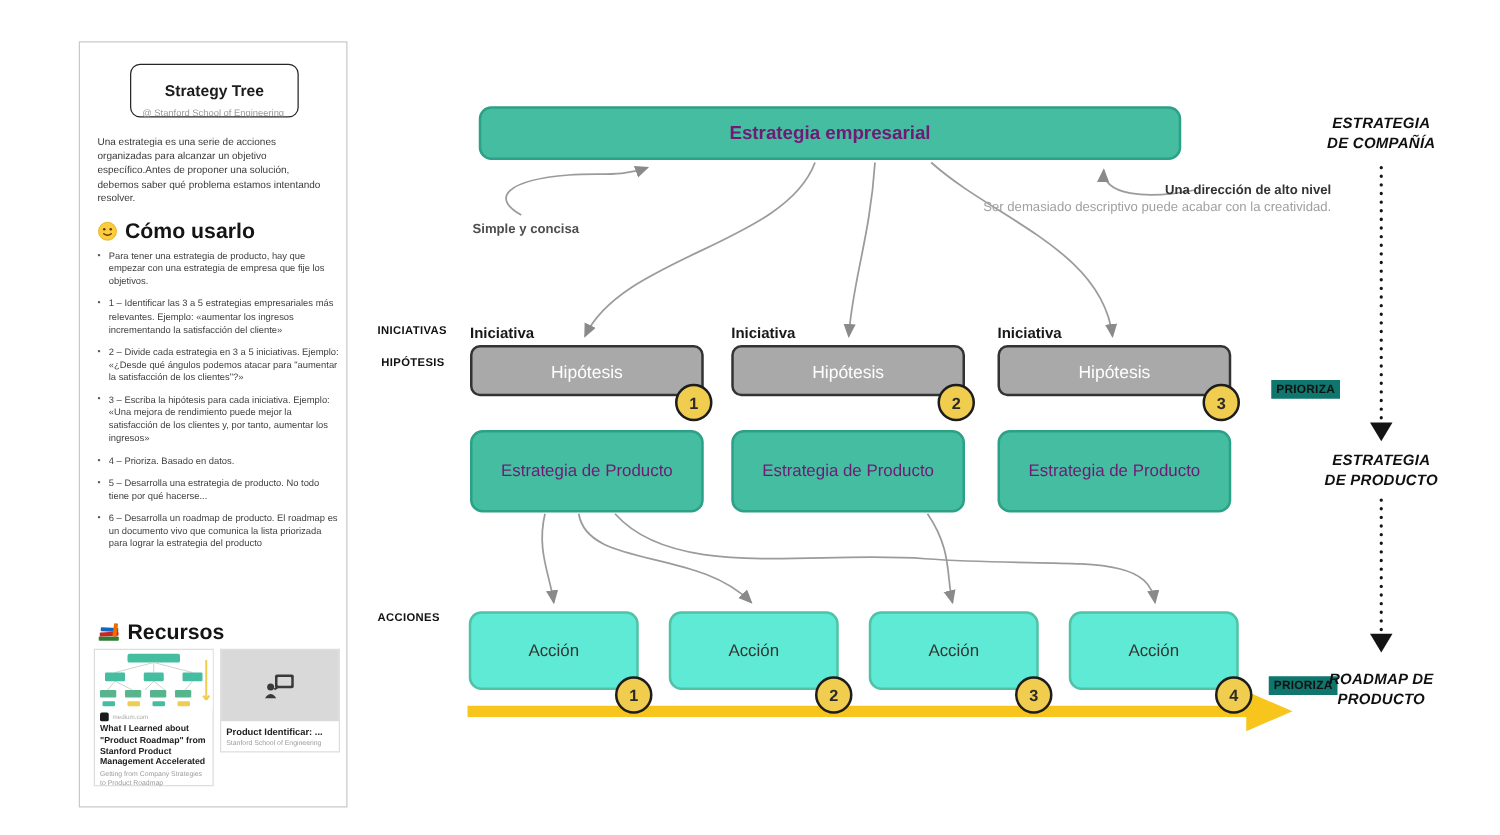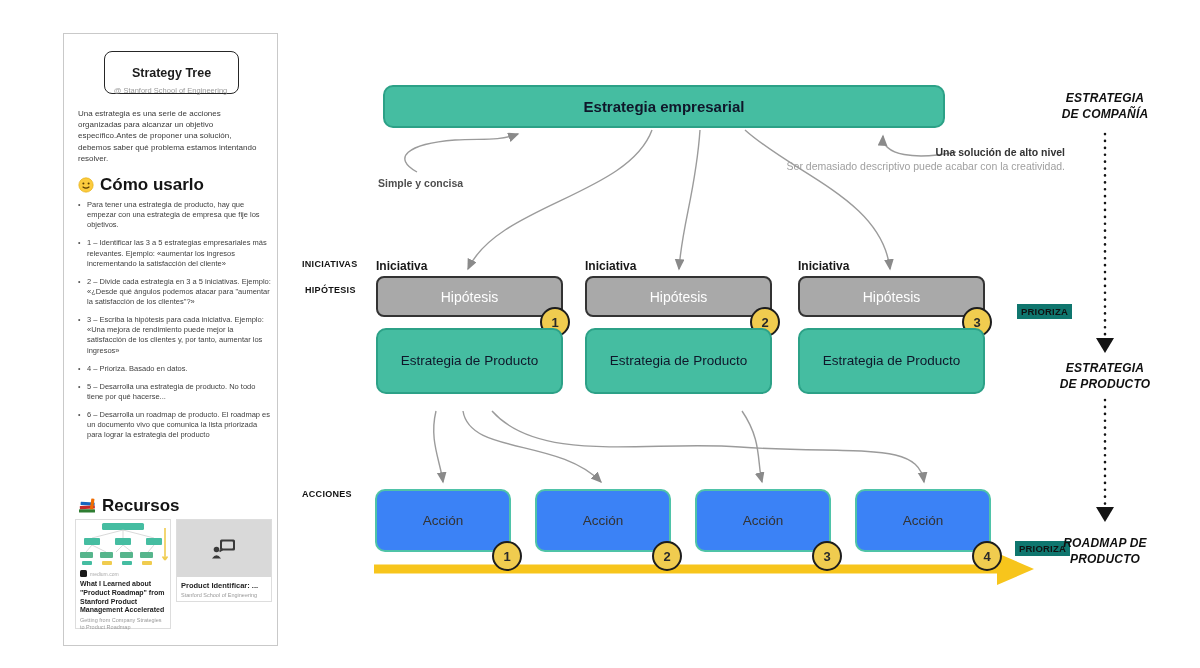--- a/index.html
+++ b/index.html
@@ -22,26 +22,26 @@
   .thumb1 { width:100%; height:48px; background:#fff; }
   .source-row { display:flex; align-items:center; gap:3px; padding:2px 4px; }
   .source-ic { width:7px; height:7px; background:#1a1a1a; border-radius:1.5px; }
   .source-tx { font-size:5px; color:#aaa; }
   .card-title { padding:1px 4px; font-weight:bold; font-size:7px; line-height:1.25; color:#222; }
   .card-sub { padding:1px 4px; font-size:5.5px; line-height:1.2; color:#999; }
   .thumb2 { width:100%; height:57px; background:#d9d9d9; display:flex; align-items:center; justify-content:center; }
 
   
   .box { position:absolute; display:flex; align-items:center; justify-content:center; text-align:center; }
-  .teal-box { background:#45BDA1; border:2px solid #2CA187; border-radius:10px; color:#0f172a; }
+  .teal-box { background:#45BDA1; border:2px solid #2CA187; border-radius:10px; color:#701a75; }
   .top-box { left:383px; top:85px; width:562px; height:43px; font-weight:bold; font-size:15px; }
   .gray-box { background:#A9A9A9; border:2px solid #333; border-radius:8px; color:#fff; font-size:14px; }
   .hyp { top:276px; width:187px; height:41px; }
-  .prod { top:328px; width:187px; height:66px; font-size:13.5px; line-height:1.35; padding:0 20px; }
-  .act { top:489px; width:136px; height:63px; background:#3b82f6; border:2.5px solid #4FC3A8; border-radius:10px; color:#333; font-size:13.5px; }
+  .prod { top:344px; width:187px; height:66px; font-size:13.5px; line-height:1.35; padding:0 20px; }
+  .act { top:489px; width:136px; height:63px; background:#5eead4; border:2.5px solid #4FC3A8; border-radius:10px; color:#333; font-size:13.5px; }
   .col1 { left:376px; } .col2 { left:585px; } .col3 { left:798px; }
   .a1 { left:375px; } .a2 { left:535px; } .a3 { left:695px; } .a4 { left:855px; }
   .num-circle { position:absolute; width:30px; height:30px; border-radius:50%; background:#F0CC4F; border:2px solid #1d1d1d; display:flex; align-items:center; justify-content:center; font-weight:bold; font-size:13px; color:#2a2a2a; }
   .row-label { position:absolute; font-weight:bold; font-size:9px; letter-spacing:.3px; color:#111; }
   .col-label { position:absolute; font-weight:bold; font-size:12px; color:#181818; }
   .ann-left { position:absolute; left:378px; top:177px; font-weight:bold; font-size:10.5px; color:#4e4e4e; }
   .ann-right { position:absolute; right:135px; top:146px; width:330px; text-align:right; font-size:10.5px; }
   .ann-right .t1 { font-weight:bold; color:#333; }
   .ann-right .t2 { color:#a0a0a0; margin-top:2px; }
   .prioriza { position:absolute; background:#0f766e; color:#111; font-weight:bold; font-size:9.5px; padding:2px 4px; letter-spacing:.2px; }
@@ -162,21 +162,21 @@
     <line x1="1105" y1="400" x2="1105" y2="505" stroke="#141414" stroke-width="2.6" stroke-dasharray="0.1 6.8" stroke-linecap="round"></line>
     <polygon points="1096,507 1114,507 1105,522" fill="#141414"></polygon>
   </svg>
 
   <div class="box teal-box top-box">
     <span>Estrategia empresarial</span>
   </div>
 
   <div class="ann-left">Simple y concisa</div>
   <div class="ann-right">
-    <div class="t1">Una solución de alto nivel</div>
+    <div class="t1">Una dirección de alto nivel</div>
     <div class="t2">Ser demasiado descriptivo puede acabar con la creatividad.</div>
   </div>
 
   <div class="row-label" style="left:302px; top:259px;">INICIATIVAS</div>
   <div class="row-label" style="left:305px; top:285px;">HIPÓTESIS</div>
   <div class="row-label" style="left:302px; top:489px;">ACCIONES</div>
 
   <div class="col-label" style="left:376px; top:259px;">Iniciativa</div>
   <div class="col-label" style="left:585px; top:259px;">Iniciativa</div>
   <div class="col-label" style="left:798px; top:259px;">Iniciativa</div>

